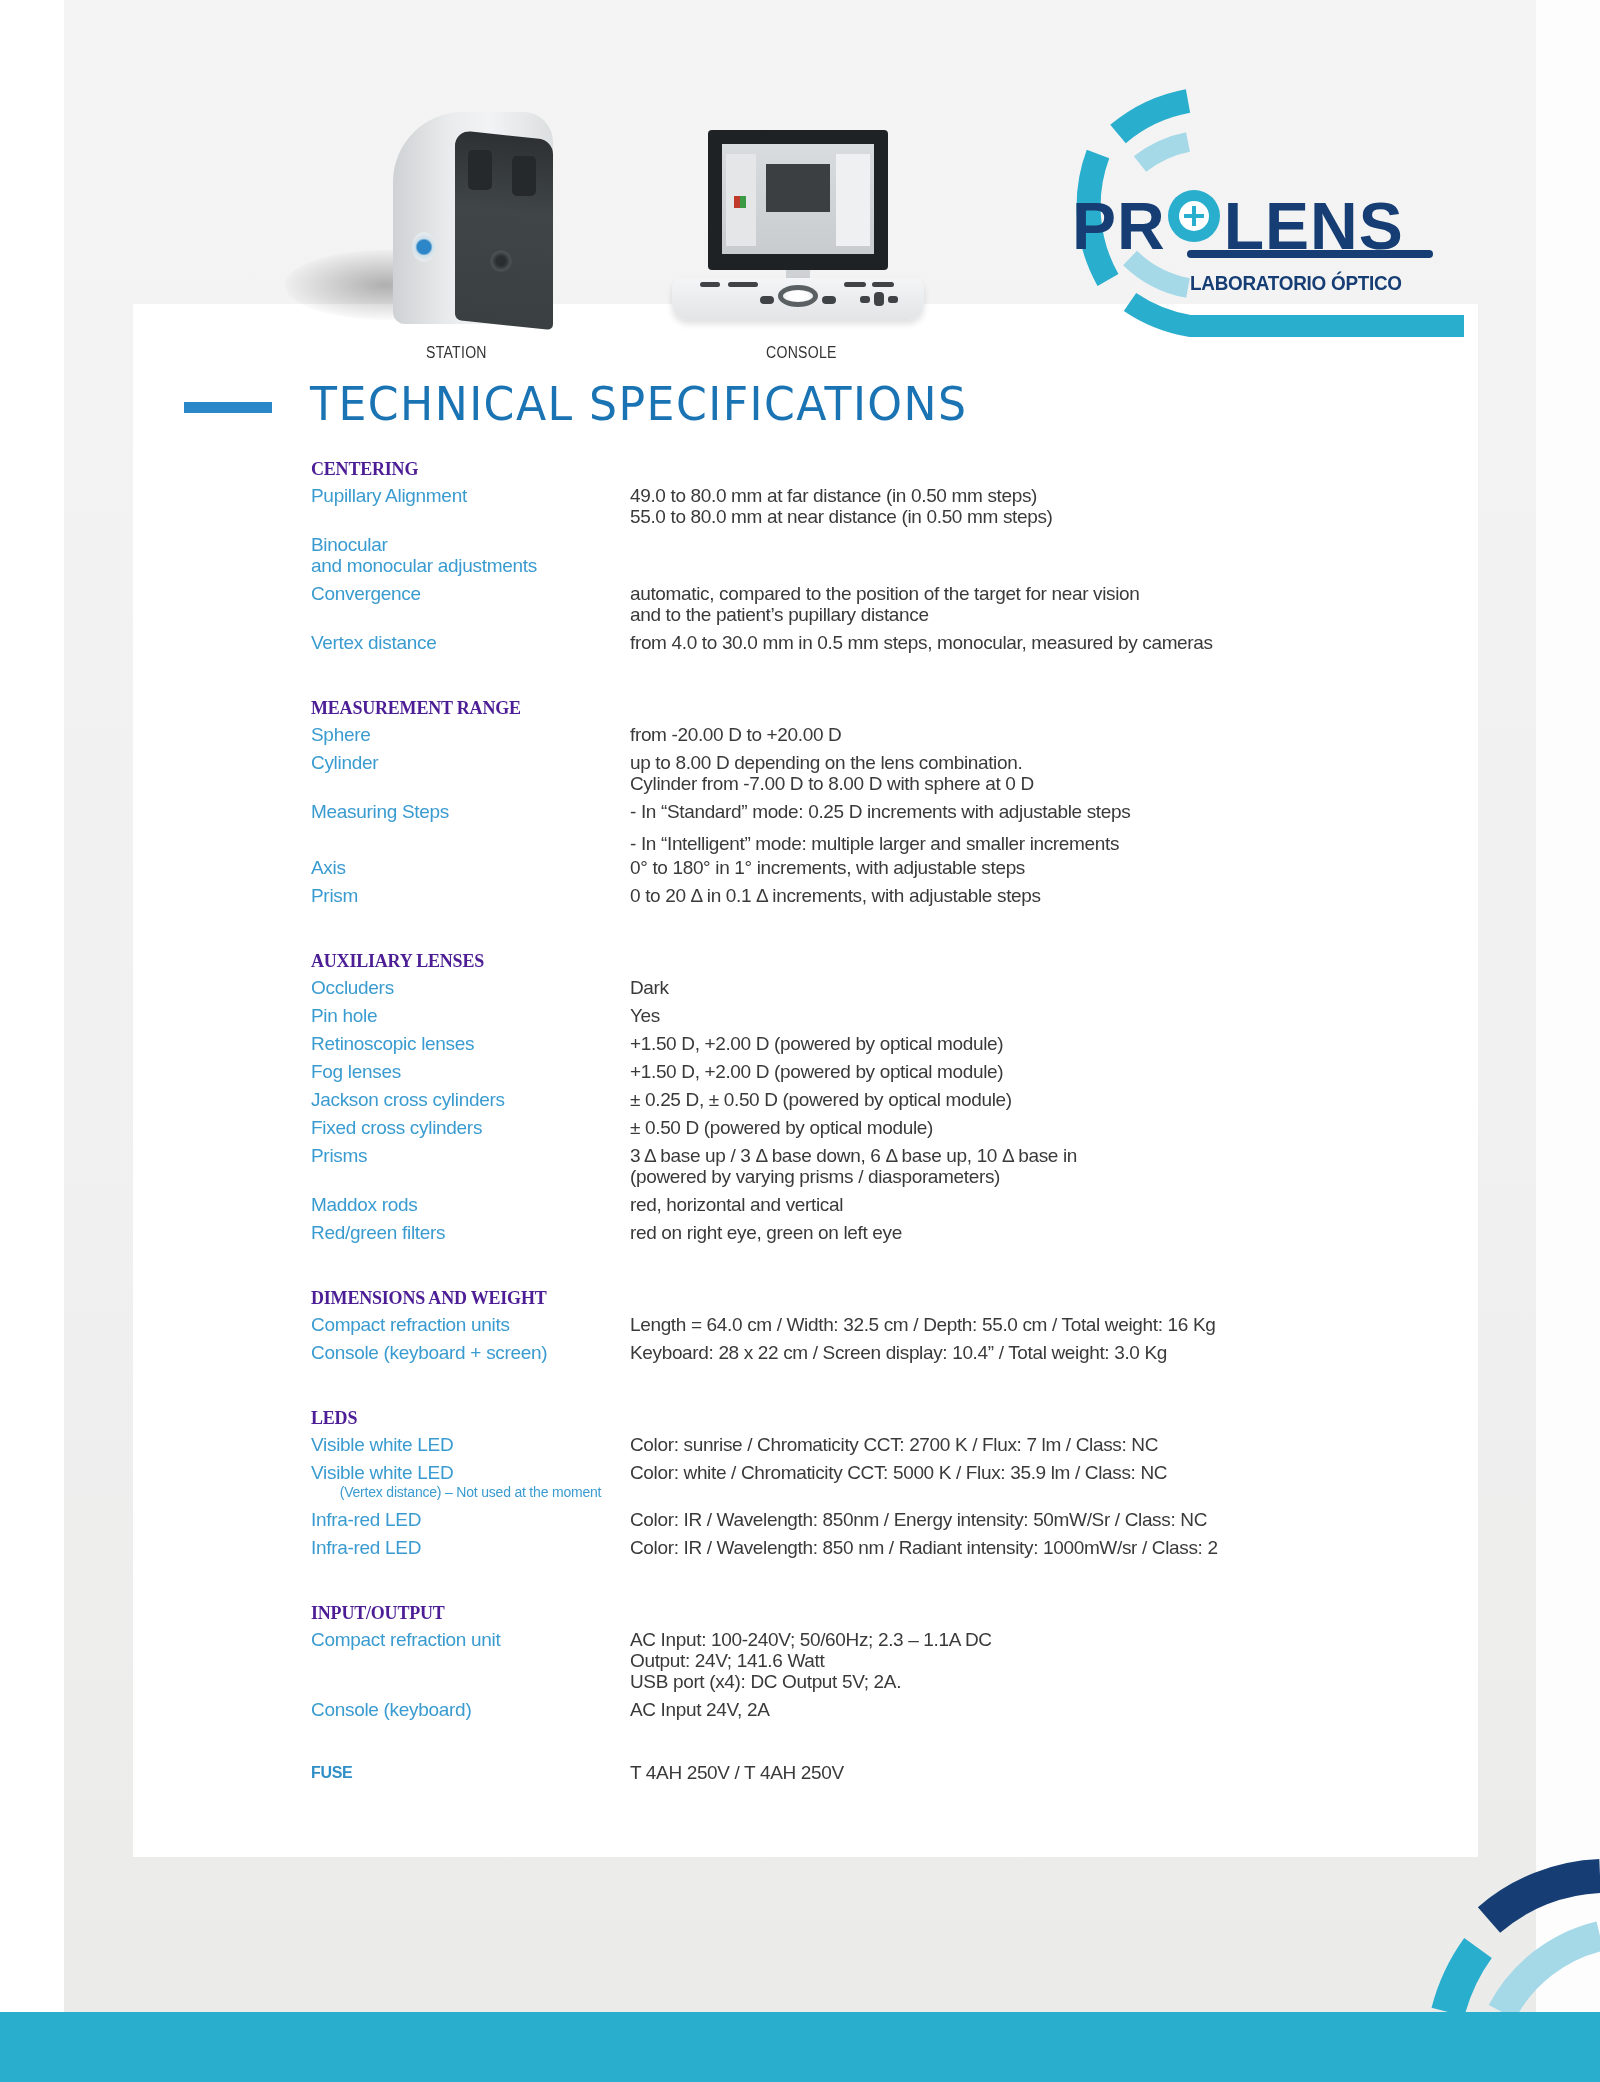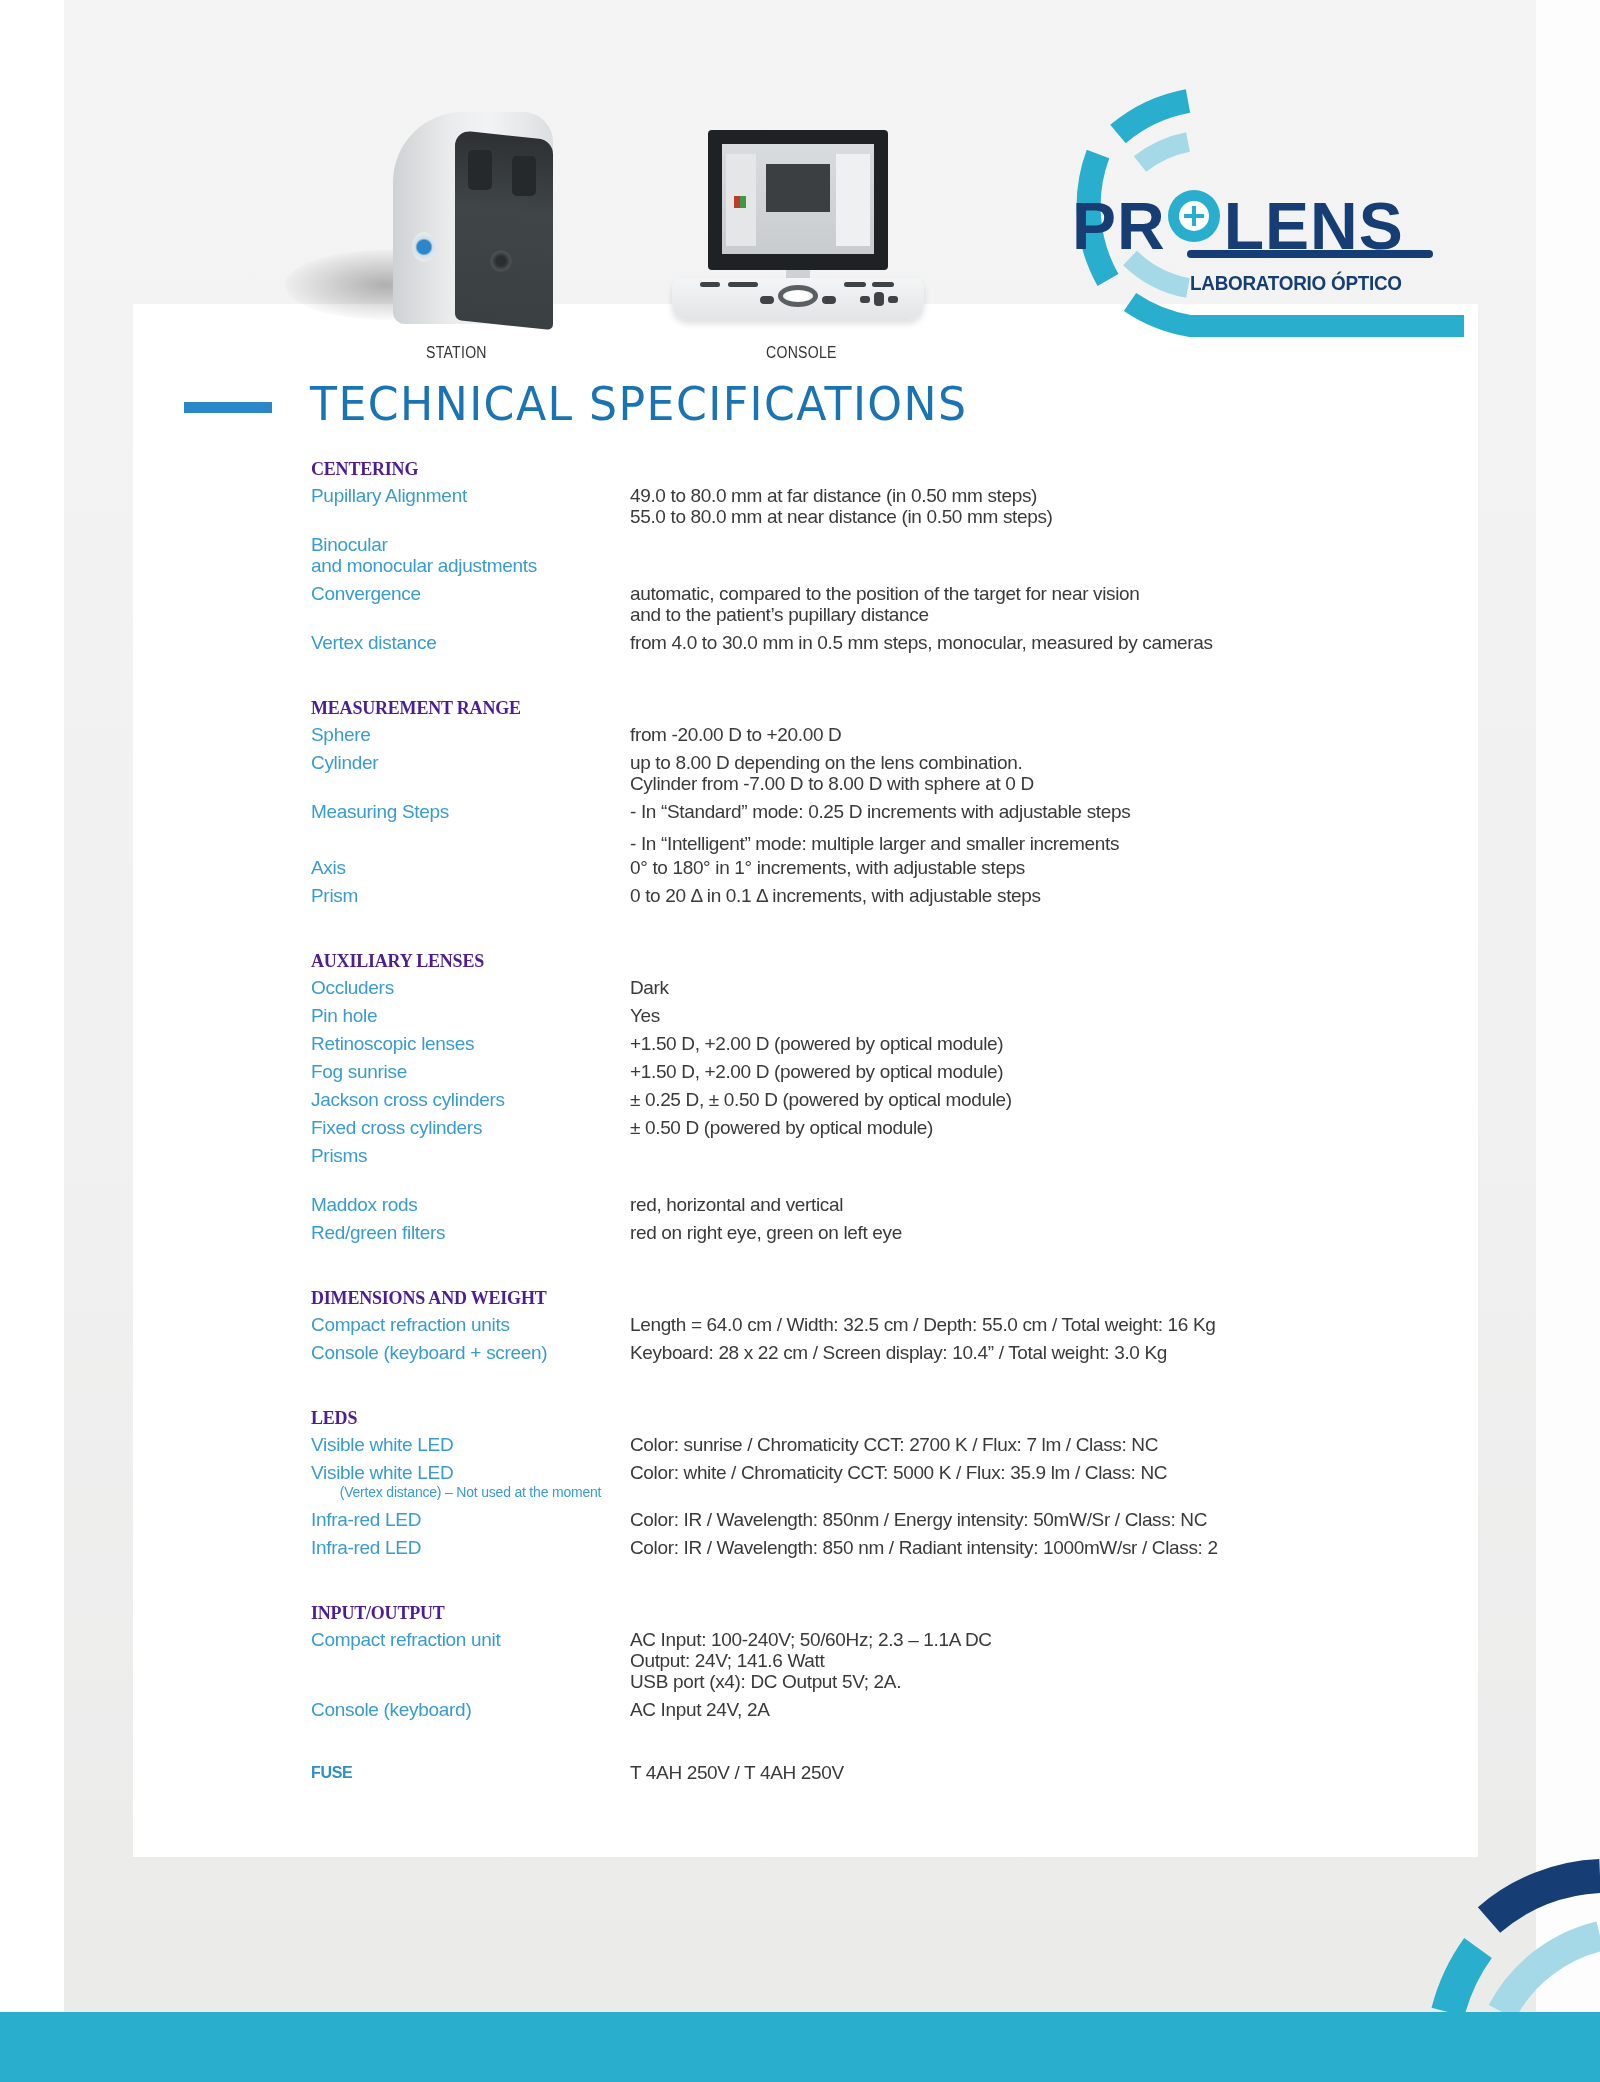--- a/index.html
+++ b/index.html
@@ -204,33 +204,35 @@
     </div>
     <div class="row" style="height:28px;">
       <div class="row-label">Pin hole</div>
       <div class="row-value">Yes</div>
     </div>
     <div class="row" style="height:28px;">
       <div class="row-label">Retinoscopic lenses</div>
       <div class="row-value">+1.50 D, +2.00 D (powered by optical module)</div>
     </div>
     <div class="row" style="height:28px;">
-      <div class="row-label">Fog sunrise</div>
+      <div class="row-label">Fog lenses</div>
       <div class="row-value">+1.50 D, +2.00 D (powered by optical module)</div>
     </div>
     <div class="row" style="height:28px;">
       <div class="row-label">Jackson cross cylinders</div>
       <div class="row-value">± 0.25 D, ± 0.50 D (powered by optical module)</div>
     </div>
     <div class="row" style="height:28px;">
       <div class="row-label">Fixed cross cylinders</div>
       <div class="row-value">± 0.50 D (powered by optical module)</div>
     </div>
     <div class="row" style="height:49px;">
       <div class="row-label">Prisms</div>
+      <div class="row-value">3 Δ base up / 3 Δ base down, 6 Δ base up, 10 Δ base in
+(powered by varying prisms / diasporameters)</div>
     </div>
     <div class="row" style="height:28px;">
       <div class="row-label">Maddox rods</div>
       <div class="row-value">red, horizontal and vertical</div>
     </div>
     <div class="row" style="height:63px;">
       <div class="row-label">Red/green filters</div>
       <div class="row-value">red on right eye, green on left eye</div>
     </div>
   </div>

